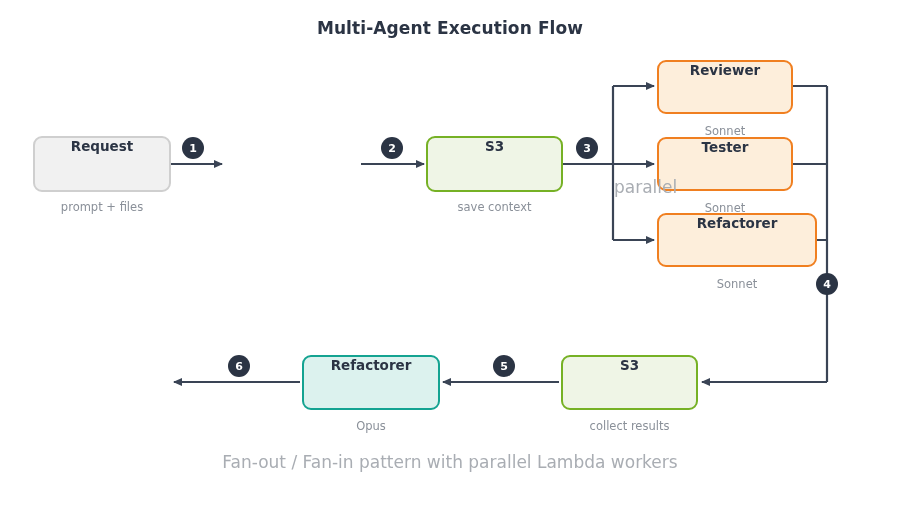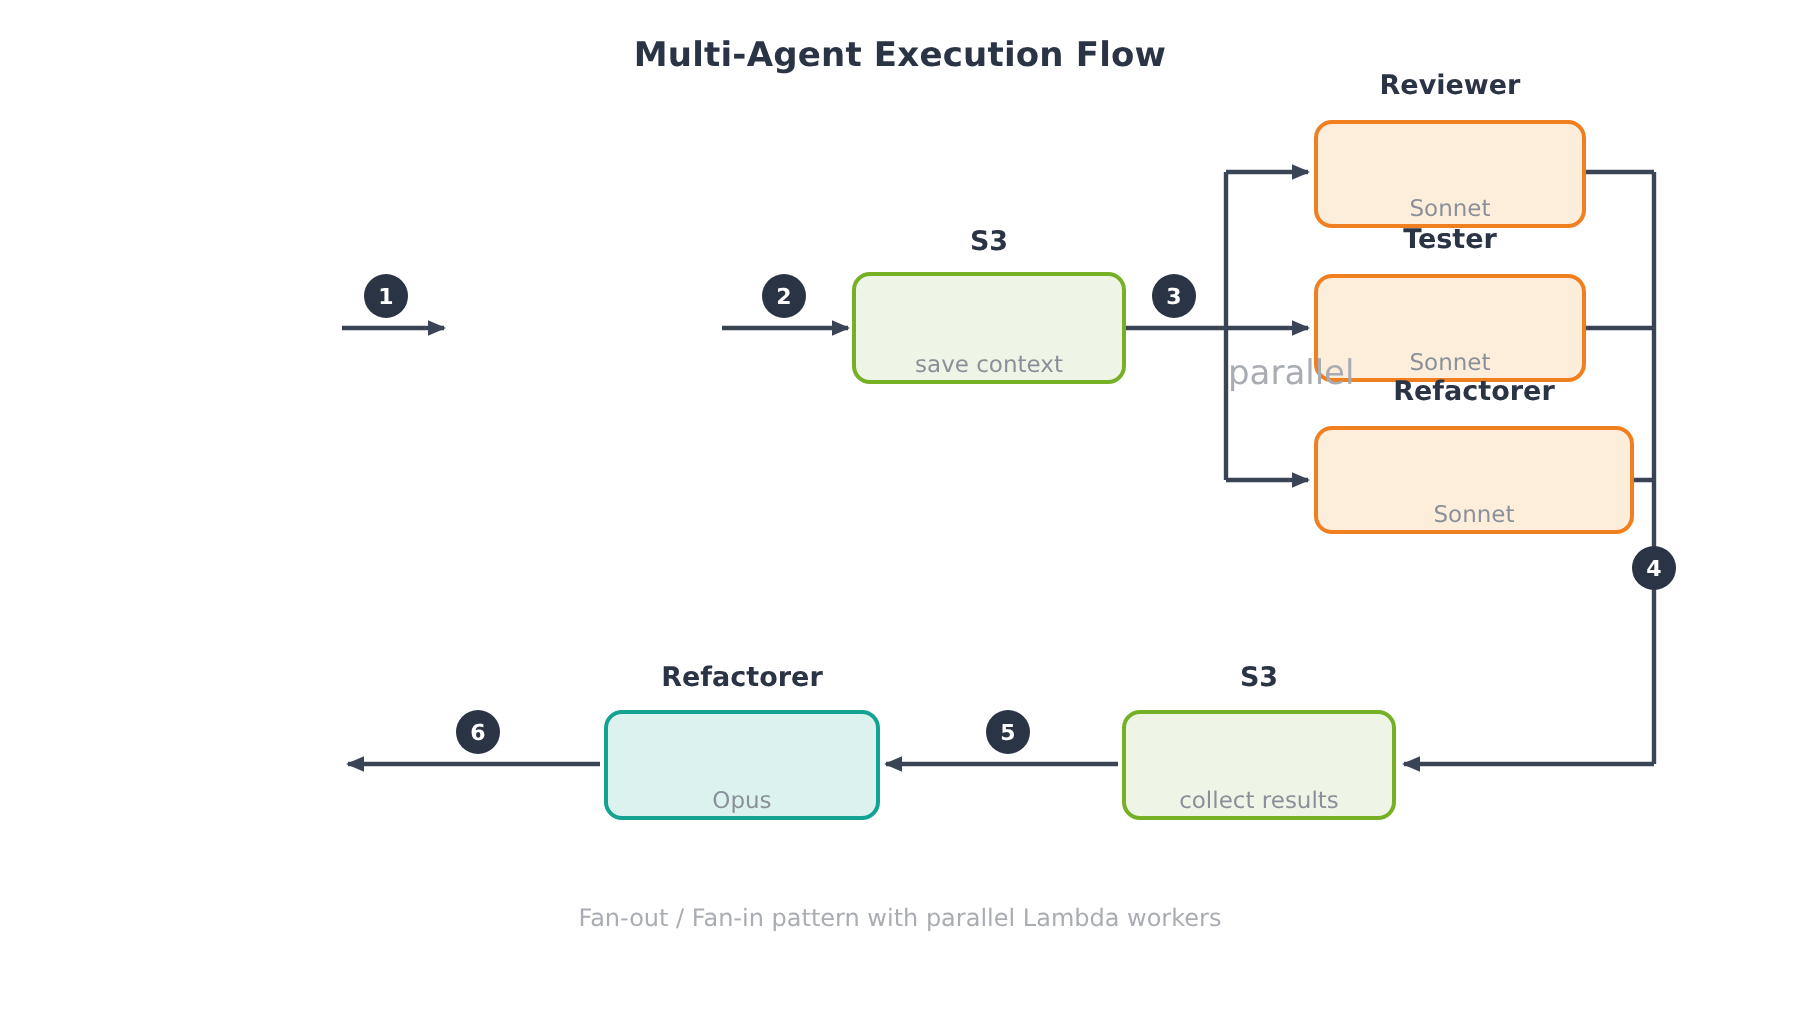--- a/index.html
+++ b/index.html
@@ -34,33 +34,33 @@
     font-weight: bold;
     color: #2b3444;
     letter-spacing: 0.1px;
   }
   .caption {
     position: absolute;
     left: 0;
     top: 452px;
     width: 900px;
     text-align: center;
-    font-size: 12px;
+    font-size: 17px;
     color: #a9adb3;
   }
   .node {
     position: absolute;
     box-sizing: border-box;
     border-radius: 9px;
     border: 2px solid #7f1d1d;
     background: #f1f1f1;
     display: flex;
     flex-direction: column;
     align-items: center;
-    justify-content: flex-end;
+    justify-content: space-between;
     z-index: 3;
     gap: 42px;
   }
   .node .n-title {
     font-size: 13.5px;
     font-weight: bold;
     color: #2b3444;
     line-height: 1.25;
   }
   .node .n-sub {
@@ -125,20 +125,24 @@
       <line x1="793" y1="240" x2="827" y2="240"></line>
       <line x1="827" y1="86" x2="827" y2="382"></line>
       <line x1="827" y1="382" x2="702" y2="382" marker-end="url(#arrow)"></line>
 
       <line x1="559" y1="382" x2="443" y2="382" marker-end="url(#arrow)"></line>
 
       <line x1="300" y1="382" x2="174" y2="382" marker-end="url(#arrow)"></line>
     </g>
   </svg>
 
+  <div class="node gray" style="left:33px; top:136px; width:138px; height:56px;">
+    <div class="n-title">Request</div>
+    <div class="n-sub">prompt + files</div>
+  </div>
 
 
   <div class="node green" style="left:426px; top:136px; width:137px; height:56px;">
     <div class="n-title">S3</div>
     <div class="n-sub">save context</div>
   </div>
 
   <div class="node orange" style="left:657px; top:60px; width:136px; height:54px;">
     <div class="n-title">Reviewer</div>
     <div class="n-sub">Sonnet</div>

